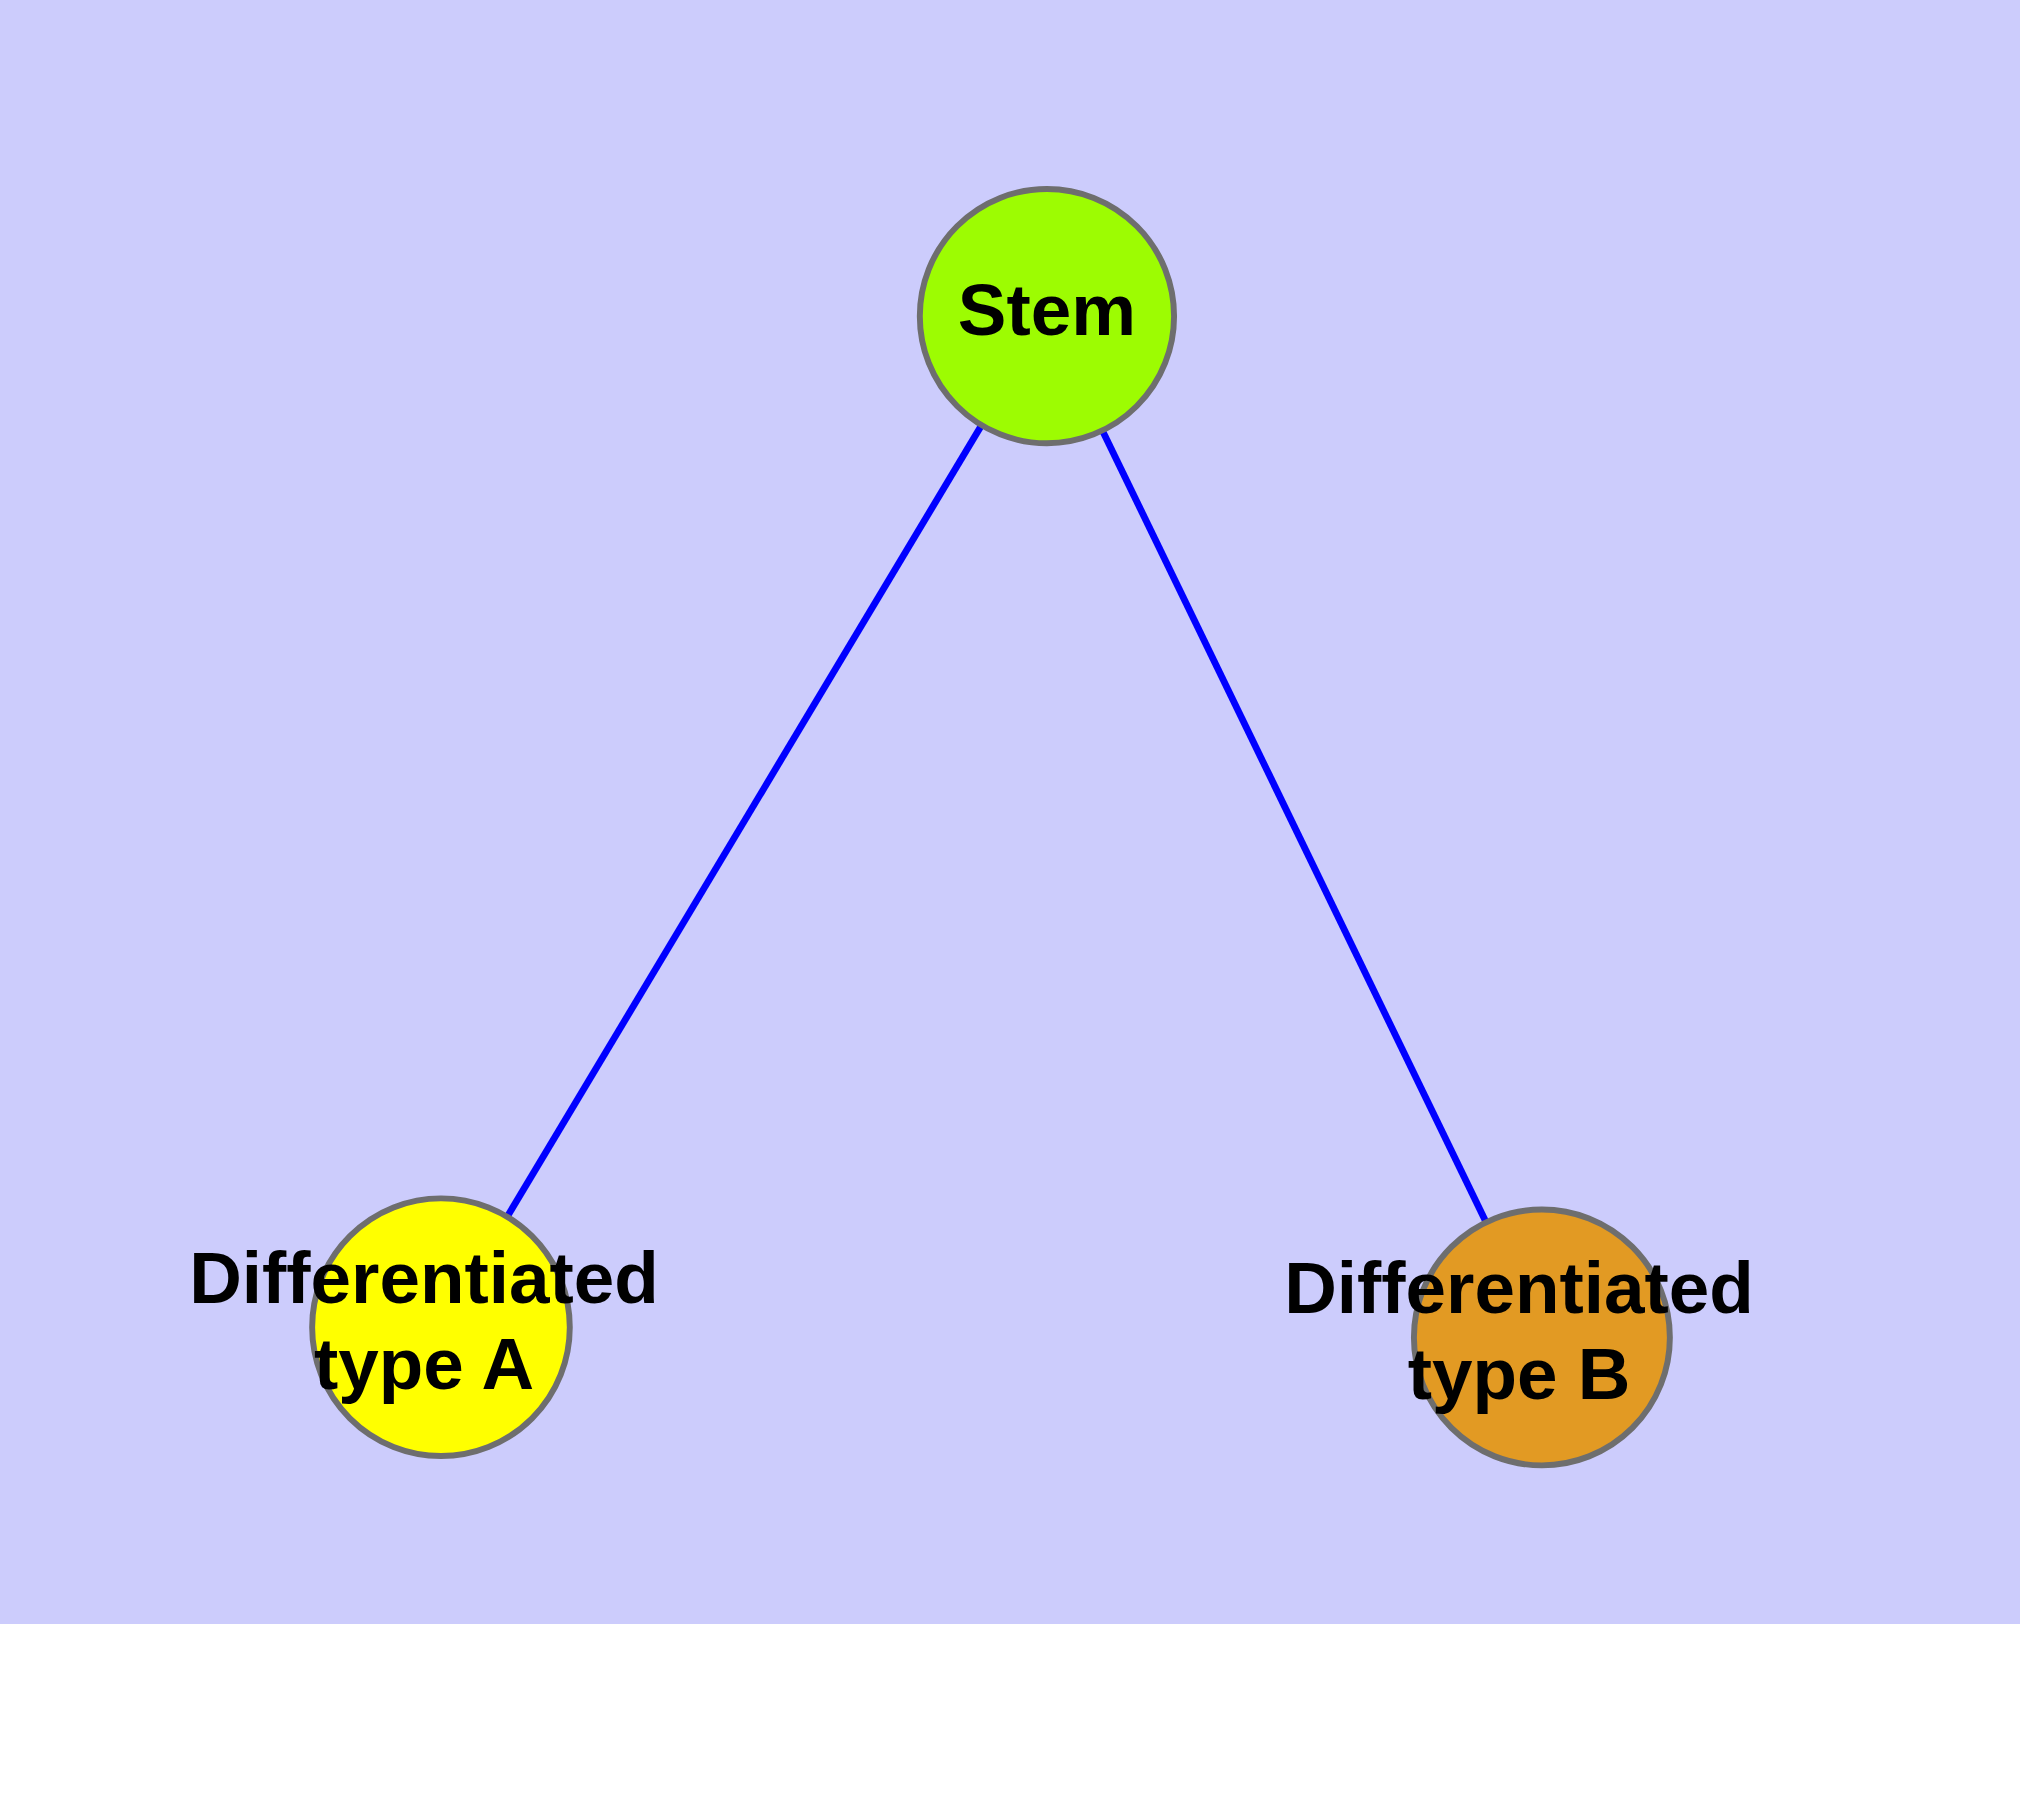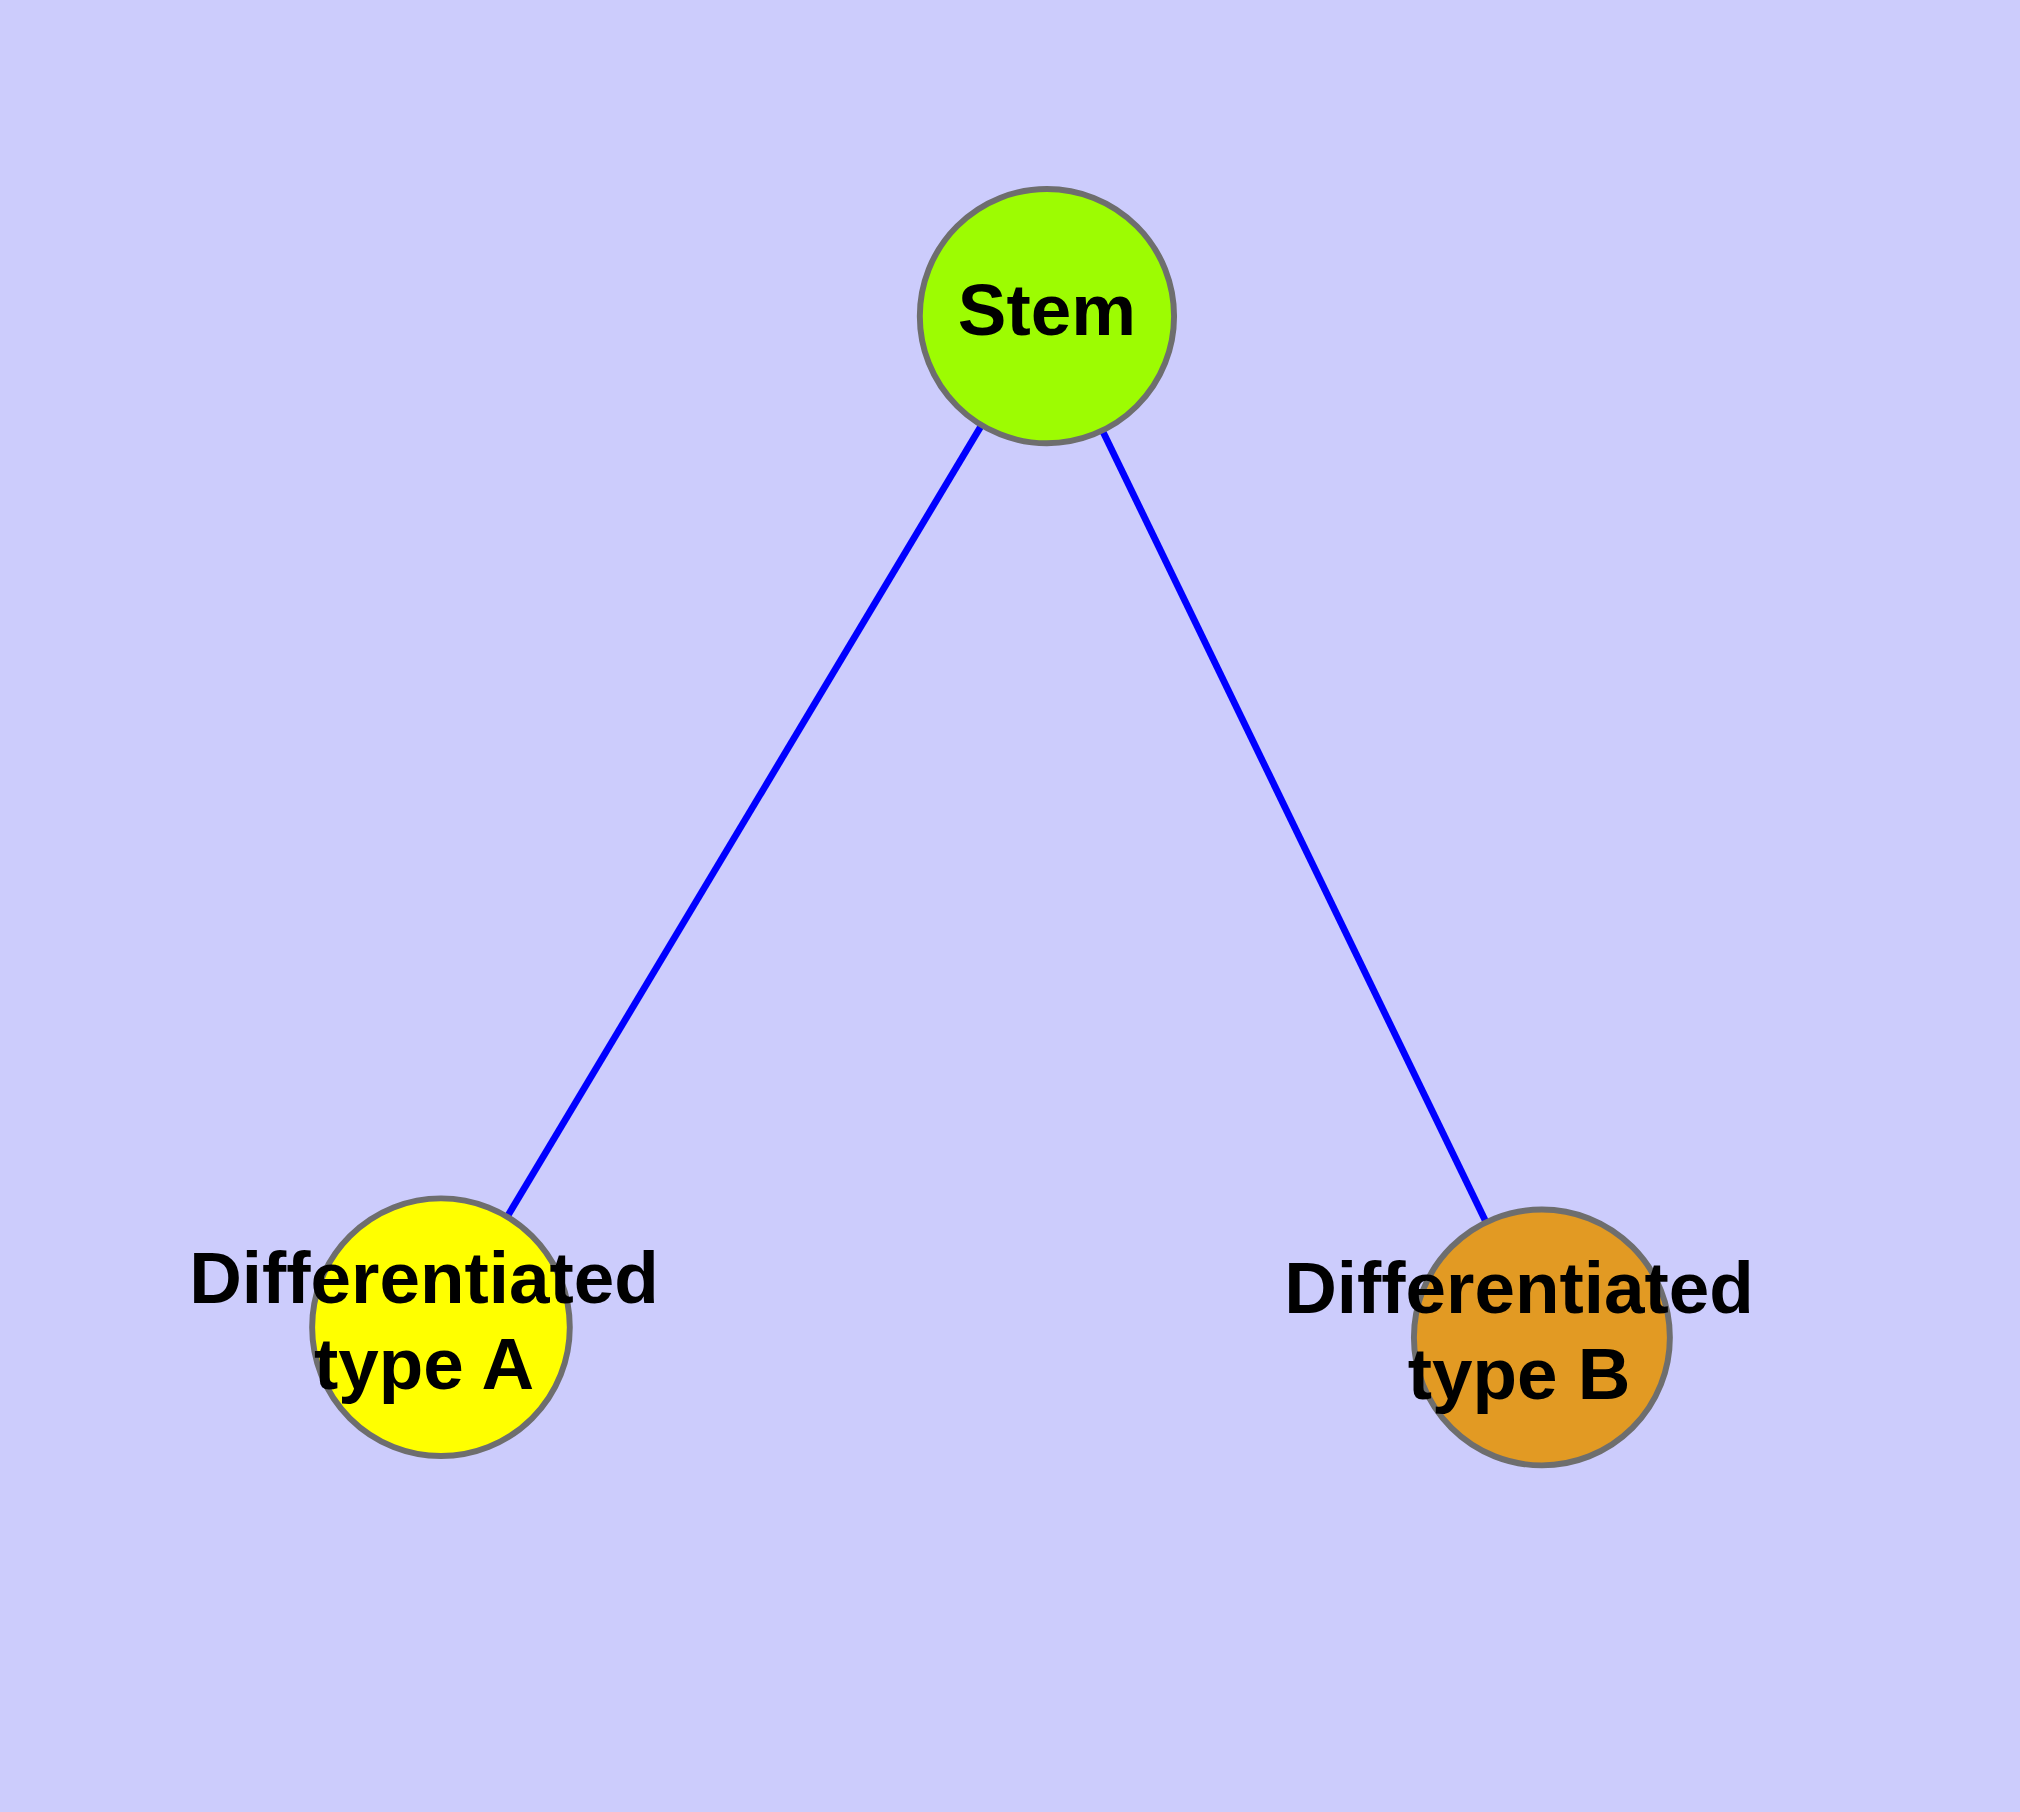--- a/index.html
+++ b/index.html
@@ -3,21 +3,21 @@
 <meta charset="utf-8">
 <style>
   html, body {
     margin: 0;
     padding: 0;
     background: #ffffff;
   }
   #canvas {
     position: relative;
     width: 2021px;
-    height: 1812px;
+    height: 1624px;
     background: #ccccfc;
     overflow: hidden;
     font-family: "Liberation Sans", sans-serif;
   }
   #graph-svg {
     position: absolute;
     left: 0;
     top: 0;
     width: 2021px;
     height: 1812px;

